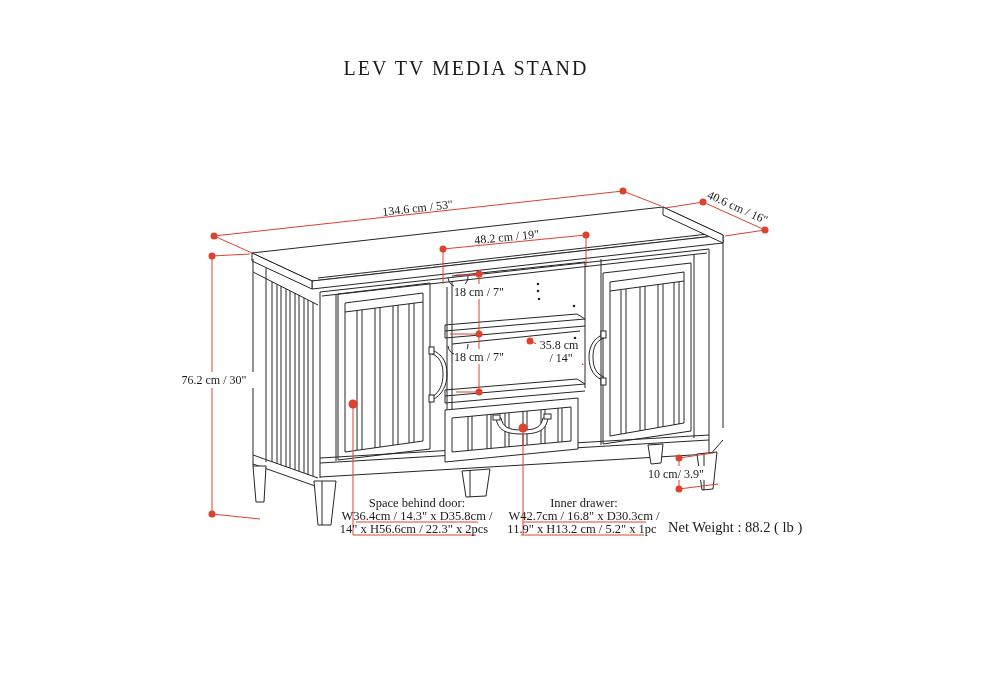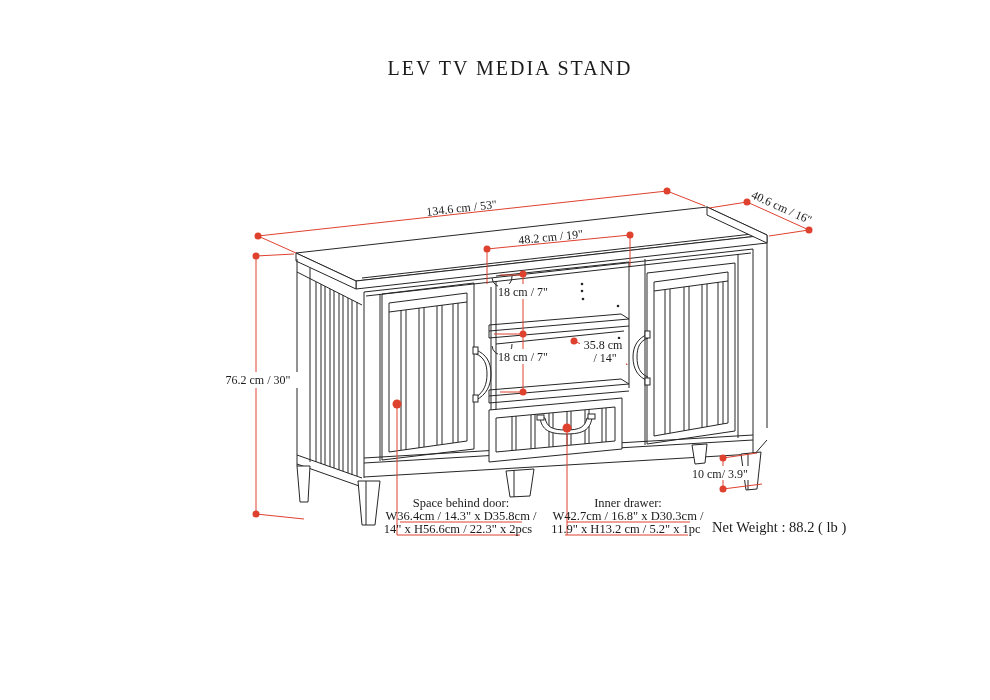--- a/index.html
+++ b/index.html
@@ -1,17 +1,17 @@
 <!DOCTYPE html>
 <html><head>
 <meta charset="utf-8">
 <style>
   html,body{margin:0;padding:0;background:#ffffff;}
   body{width:990px;height:700px;position:relative;font-family:"Liberation Serif",serif;}
-  #stage{position:absolute;inset:0;margin-left:44px;}
+  #stage{position:absolute;inset:0;}
   svg{display:block;}
   .blk{stroke:#262626;stroke-width:1;fill:none;}
   .blkf{stroke:#262626;stroke-width:1;fill:#ffffff;}
   .red{stroke:#df412f;stroke-width:1;fill:none;}
   .dot{fill:#df412f;stroke:none;}
   .pin{fill:#262626;stroke:none;}
   .mask{fill:#ffffff;stroke:none;}
   text{fill:#1b1b1b;}
   .dim{font-size:12px;}
   .ann{font-size:12.5px;}

